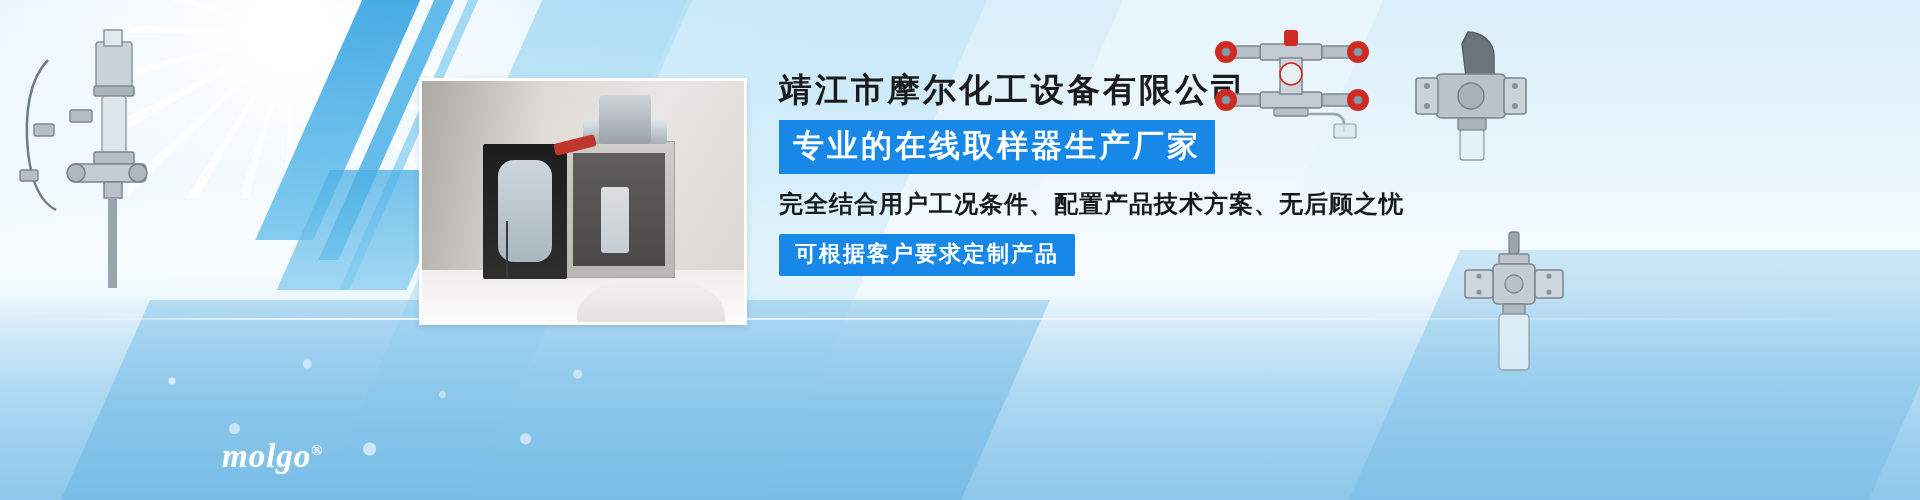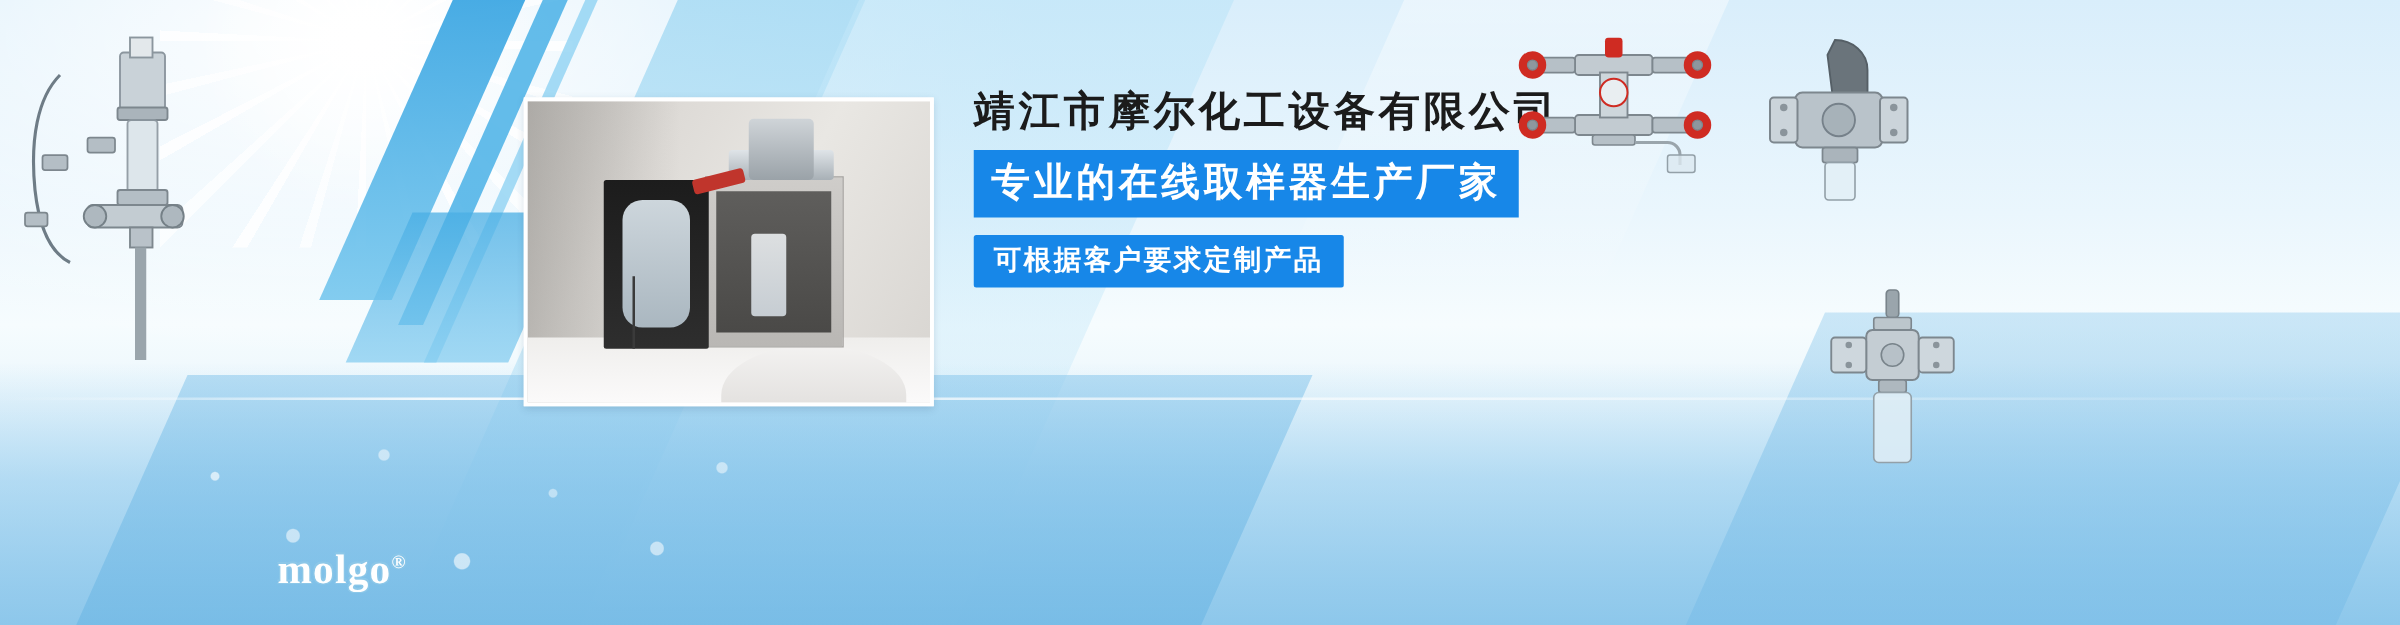--- a/index.html
+++ b/index.html
@@ -134,21 +134,21 @@
   .eq-valve{left:1410px;top:28px;width:120px;height:140px;}
   .eq-small{left:1455px;top:230px;width:120px;height:160px;}
 
   
   .eq-left{left:10px;top:20px;width:160px;height:290px;}
 
   
   .logo{
     position:absolute;left:222px;top:438px;
     font-family:"Liberation Serif","DejaVu Serif",serif;
-    font-size:33px;font-weight:700;letter-spacing:1px;
+    font-size:33px;font-weight:700;font-style:italic;letter-spacing:1px;
     color:#ffffff;
     text-shadow:1px 1px 0 #8cc7e8, -1px -1px 0 #8cc7e8, 1px -1px 0 #8cc7e8, -1px 1px 0 #8cc7e8;
   }
   .logo sup{font-size:15px;vertical-align:super;}
 </style>
 </head>
 <body>
 
 <div class="banner">
 
@@ -203,20 +203,21 @@
       <div class="ph-valve2"></div>
       <div class="ph-valve"></div>
       <div class="ph-red"></div>
       <div class="ph-cable"></div>
     </div>
   </div>
 
   <div class="textblock">
     <div class="title">靖江市摩尔化工设备有限公司</div>
     <div><span class="hl-blue">专业的在线取样器生产厂家</span></div>
+    <div class="line3">完全结合用户工况条件、配置产品技术方案、无后顾之忧</div>
     <div><span class="hl-blue2">可根据客户要求定制产品</span></div>
   </div>
 
   <svg class="eq eq-xmas" viewBox="0 0 170 110">
     <rect x="48" y="14" width="62" height="16" rx="3" fill="#c2cbd1" stroke="#7d878e" stroke-width="1.5"></rect>
     <rect x="48" y="62" width="62" height="16" rx="3" fill="#c2cbd1" stroke="#7d878e" stroke-width="1.5"></rect>
     <rect x="68" y="28" width="22" height="36" fill="#cdd6db" stroke="#7d878e" stroke-width="1.5"></rect>
     <rect x="110" y="16" width="34" height="12" rx="2" fill="#b6c0c7" stroke="#7d878e" stroke-width="1.4"></rect>
     <rect x="110" y="64" width="34" height="12" rx="2" fill="#b6c0c7" stroke="#7d878e" stroke-width="1.4"></rect>
     <rect x="16" y="16" width="32" height="12" rx="2" fill="#b6c0c7" stroke="#7d878e" stroke-width="1.4"></rect>

